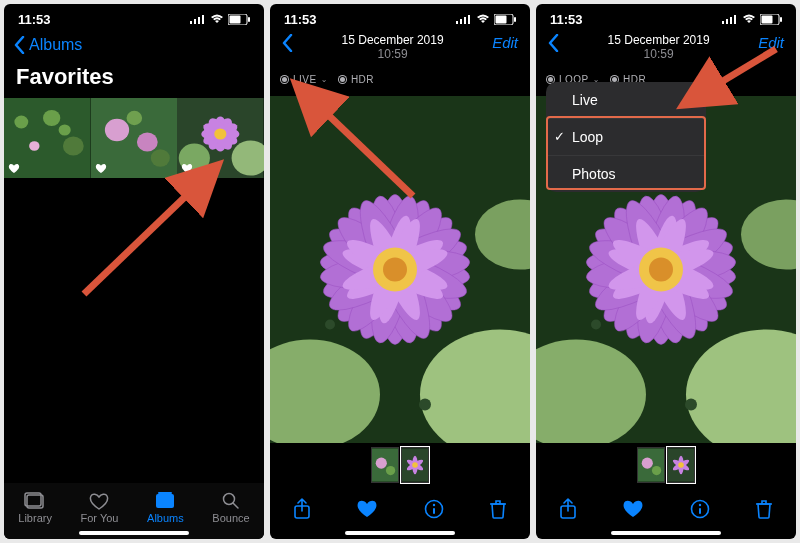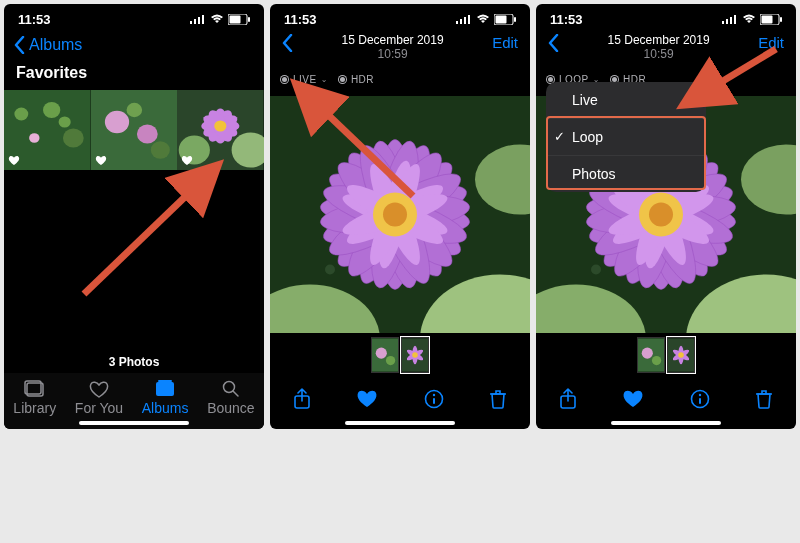--- a/index.html
+++ b/index.html
@@ -1,51 +1,51 @@
 <!DOCTYPE html>
 <html><head>
 <meta charset="utf-8">
 <style>
   * { box-sizing: border-box; margin: 0; padding: 0; font-family: -apple-system, "Helvetica Neue", Arial, sans-serif; }
   body { background: #e9e9e9; width: 800px; height: 543px; overflow: hidden; position: relative; }
   .stage { width: 800px; height: 543px; position: relative; display: flex; justify-content: space-between; padding: 4px 4px; }
-  .phone { width: 260px; height: 425px; background: #000; border-radius: 6px; position: relative; overflow: hidden; color: #fff; }
+  .phone { width: 260px; height: 535px; background: #000; border-radius: 6px; position: relative; overflow: hidden; color: #fff; }
 
   
   .statusbar { height: 30px; display: flex; justify-content: space-between; align-items: center; padding: 0 14px; font-size: 13px; font-weight: 600; }
   .status-icons { display: flex; gap: 4px; align-items: center; }
 
   
   .hdr1 { display: flex; align-items: center; justify-content: space-between; padding: 2px 10px 6px; }
   .back1 { display: flex; align-items: center; color: #0a84ff; font-size: 16px; }
   .hdr1-btns { display: flex; align-items: center; gap: 8px; }
   .pill { background: #2c2c2e; color: #9d9da2; font-size: 12px; padding: 4px 10px; border-radius: 14px; }
   .circ { width: 24px; height: 24px; border-radius: 50%; background: #2c2c2e; display: flex; align-items: center; justify-content: center; }
   .dots { display: flex; gap: 2px; }
   .dots span { width: 3px; height: 3px; border-radius: 50%; background: #0a84ff; }
 
-  .title1 { font-size: 16px; font-weight: 700; padding: 4px 12px 8px; }
+  .title1 { font-size: 22px; font-weight: 700; padding: 4px 12px 8px; }
 
   .thumbs { display: flex; width: 100%; }
   .thumb { position: relative; width: 33.33%; height: 80px; }
   .heart-mini { position: absolute; left: 4px; bottom: 4px; }
 
   .count { position: absolute; bottom: 60px; left: 0; right: 0; text-align: center; color: #fff; font-size: 12px; font-weight: 600; }
 
   .tabbar { position: absolute; bottom: 0; left: 0; right: 0; height: 56px; background: #0a0a0a; display: flex; justify-content: space-around; align-items: center; padding-bottom: 6px; }
-  .tab { display: flex; flex-direction: column; align-items: center; font-size: 14px; color: #8e8e93; gap: 2px; }
+  .tab { display: flex; flex-direction: column; align-items: center; font-size: 11px; color: #8e8e93; gap: 2px; }
   .tab.active { color: #0a84ff; }
   .home-ind { position: absolute; bottom: 4px; left: 50%; transform: translateX(-50%); width: 110px; height: 4px; border-radius: 3px; background: #fff; }
 
   
   .hdr2 { display: flex; align-items: flex-start; justify-content: space-between; padding: 0 12px; height: 34px; }
   .back-chev { color: #0a84ff; }
   .title2 { text-align: center; font-size: 12px; line-height: 1.15; flex: 1; }
   .title2 .sub { color: #8e8e93; font-size: 12px; }
-  .edit { color: #0a84ff; font-size: 15px; }
+  .edit { color: #0a84ff; font-size: 15px; font-style: italic; }
 
   .badgebar { display: flex; gap: 10px; padding: 6px 10px 4px; align-items: center; }
   .badge { display: flex; align-items: center; gap: 4px; color: #b0b0b5; font-size: 10px; letter-spacing: 0.5px; }
   .badge .circle-ic { width: 9px; height: 9px; border-radius: 50%; box-shadow: 0 0 0 1px #b0b0b5 inset; position: relative; }
   .badge .circle-ic::after { content: ""; position: absolute; inset: 2px; border-radius: 50%; background: #b0b0b5; }
   .chev-sm { font-size: 8px; color: #8e8e93; }
 
   .photo-area { position: absolute; top: 92px; left: 0; right: 0; bottom: 96px; overflow: hidden; display: flex; align-items: center; justify-content: center; }
 
   .mini-thumbs { position: absolute; bottom: 54px; left: 0; right: 0; height: 38px; display: flex; justify-content: center; gap: 2px; }
@@ -145,21 +145,20 @@
               </g>
             <circle r="7" fill="#f2c23a"></circle>
           </g>
         </svg>
         <svg class="heart-mini" width="12" height="11" viewBox="0 0 12 11">
             <path d="M6 10 C2 7 0 4.5 1.2 2.2 C2.3 0.2 5 1 6 2.8 C7 1 9.7 0.2 10.8 2.2 C12 4.5 10 7 6 10 Z" fill="#fff"></path>
           </svg>
       </div>
     </div>
 
-    <div class="count">3 Photos</div>
 
     <div class="tabbar">
       <div class="tab">
         <svg width="22" height="18" viewBox="0 0 22 18">
             <rect x="3" y="3" width="16" height="13" rx="2" fill="none" stroke="#8e8e93" stroke-width="1.5"></rect>
             <rect x="1" y="1" width="16" height="13" rx="2" fill="none" stroke="#8e8e93" stroke-width="1.5"></rect>
           </svg>
         <span>Library</span>
       </div>
       <div class="tab">

